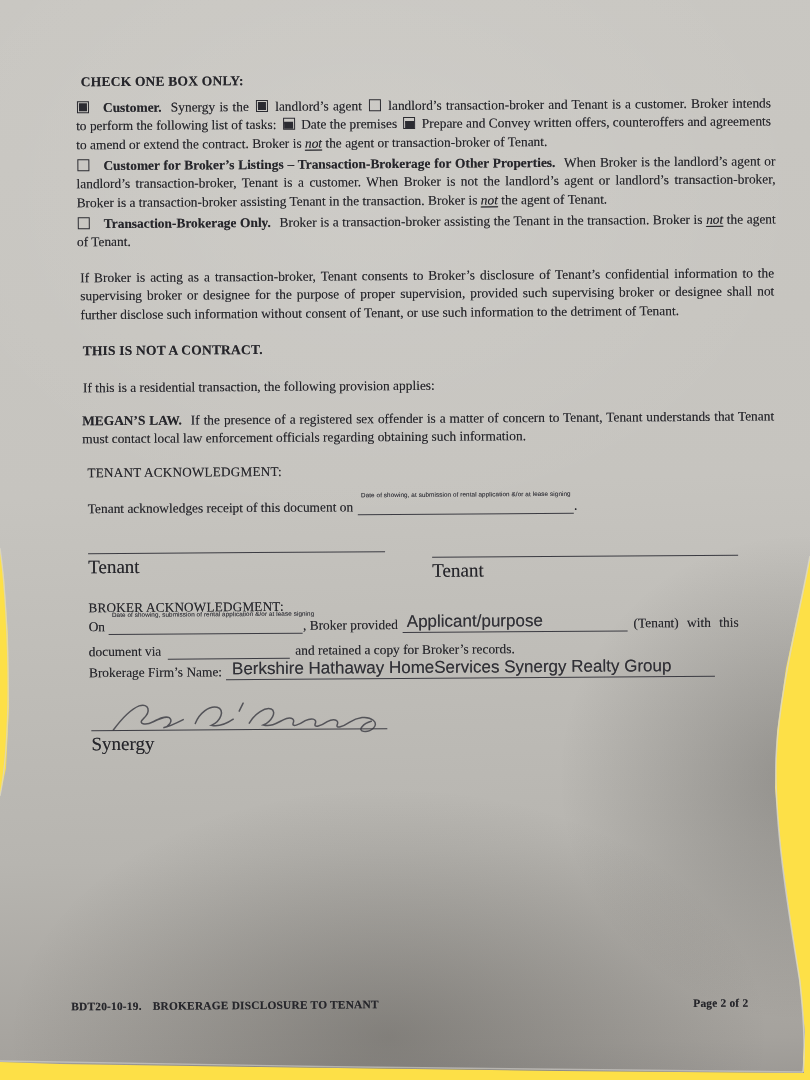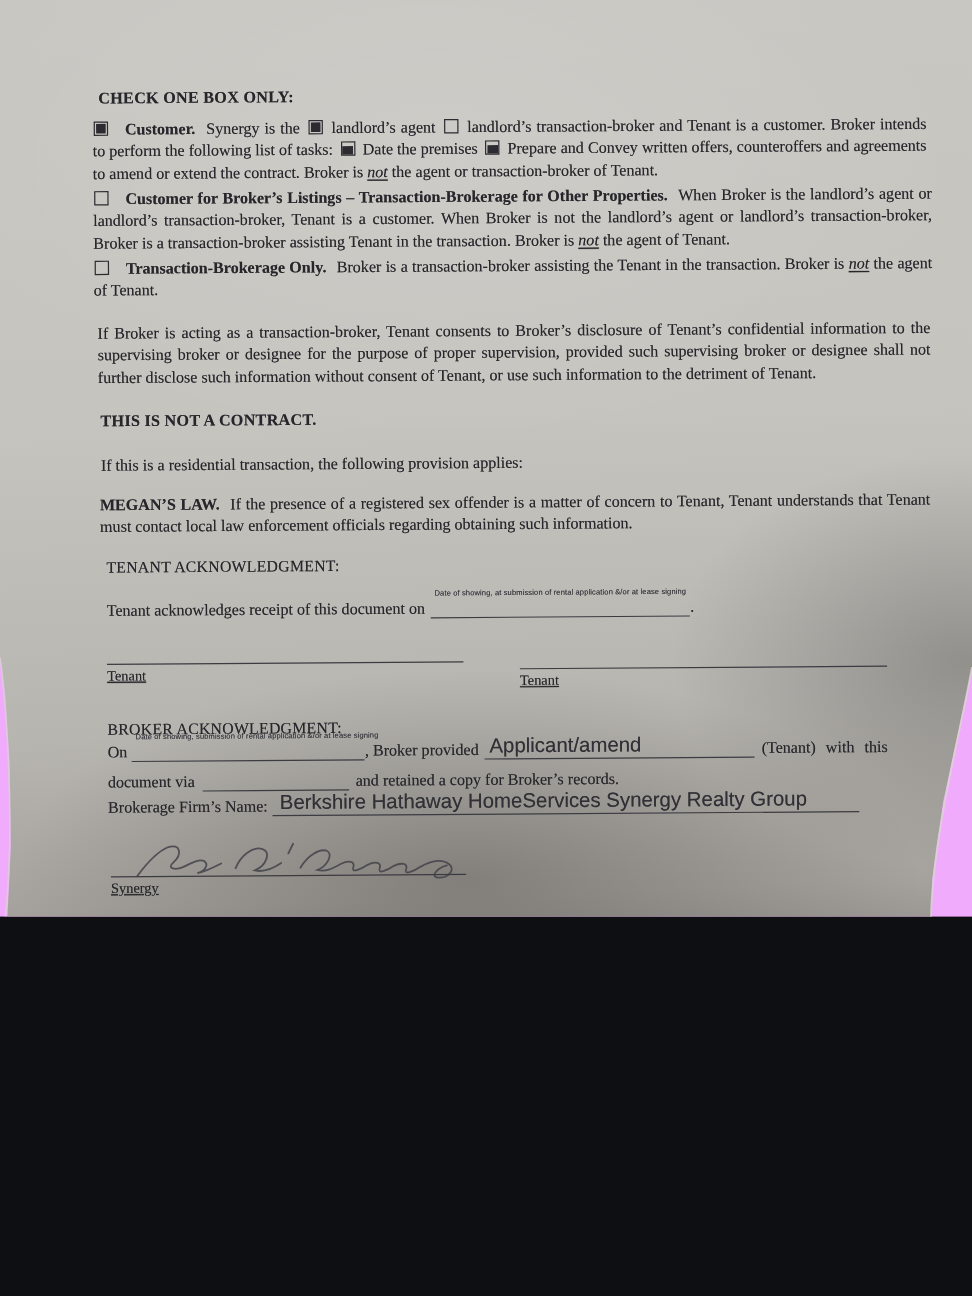--- a/index.html
+++ b/index.html
@@ -1,16 +1,16 @@
 <!DOCTYPE html>
 <html><head>
 <meta charset="utf-8">
 <style>
   html,body{margin:0;padding:0;background:#0e0f12;}
-  .photo{position:relative;width:810px;height:764px;overflow:hidden;background:#f0abfc;font-family:"Liberation Serif",serif;}
+  .photo{position:relative;width:810px;height:1080px;overflow:hidden;background:#fde047;font-family:"Liberation Serif",serif;}
   
   .paper{
     position:absolute;inset:0;
     background:
       radial-gradient(80% 45% at 45% 18%, rgba(255,255,255,.10), transparent 70%),
       radial-gradient(65% 32% at 48% 96%, rgba(35,33,30,.28), transparent 72%),
       radial-gradient(40% 30% at 99% 72%, rgba(30,28,26,.25), transparent 75%),
       linear-gradient(178deg,#c9c7c2 0%,#c6c4bf 45%,#b7b5b0 78%,#a5a29d 96%,#9b9894 100%);
     clip-path:polygon(
       0 0,810px 0,
@@ -36,21 +36,21 @@
   .cb[data-state="checked"]::after{content:"";position:absolute;inset:1px;background:#2b2b31;}
   .cb.task[data-state="checked"]::after{inset:auto .5px .5px .5px;top:3px;background:#2b2b31;}
   
   .rule{border-bottom:1.3px solid #3b3b42;}
   .blank{position:relative;display:inline-flex;align-items:flex-end;border-bottom:1.3px solid #3b3b42;height:17px;}
   .blank .tiny{position:absolute;top:-6px;left:3px;font-family:"Liberation Sans",sans-serif;font-size:6.3px;color:#37373e;white-space:nowrap;letter-spacing:.1px;}
   .fill-sans{font-family:"Liberation Sans",sans-serif;font-size:17px;color:#303036;white-space:nowrap;line-height:19px;}
   .frow{display:flex;align-items:flex-end;font-size:13.4px;}
   .nw{white-space:nowrap;}
   .spread{word-spacing:5px;}
-  .siglabel{font-size:12px;text-decoration:underline;}
+  .siglabel{font-size:19px;}
   .footer{font-weight:bold;font-size:11.4px;letter-spacing:.2px;}
 </style>
 </head>
 <body>
 
 <div class="photo">
   <div class="paper"></div>
 
   <svg class="edge-highlights" width="810" height="1080" viewBox="0 0 810 1080">
     <path d="M810,556 C800,612 779,690 776,758 C774,828 790,920 800,982 C805,1030 805,1056 803,1072" fill="none" stroke="#dad8d2" stroke-width="1.6" opacity="0.75"></path>
@@ -119,21 +119,21 @@
 
     <div class="abs caps" style="left:88px;top:598px;">BROKER ACKNOWLEDGMENT:</div>
 
     <div class="abs frow" style="left:88px;top:614px;width:650px;">
       <span class="nw">On</span>
       <span class="blank" style="width:194px;margin-left:4px;">
         <span class="tiny">Date of showing, submission of rental application &amp;/or at lease signing</span>
       </span>
       <span class="nw">, Broker provided</span>
       <span class="blank" style="flex:1;margin:0 6px 0 5px;padding:0 4px 1px 4px;">
-        <span class="fill-sans">Applicant/amend</span>
+        <span class="fill-sans">Applicant/purpose</span>
       </span>
       <span class="nw spread">(Tenant)  with  this</span>
     </div>
 
     <div class="abs frow" style="left:88px;top:640px;">
       <span class="nw">document via</span>
       <span class="blank" style="width:122px;margin:0 6px 0 6px;"></span>
       <span class="nw">and retained a copy for Broker’s records.</span>
     </div>
 

